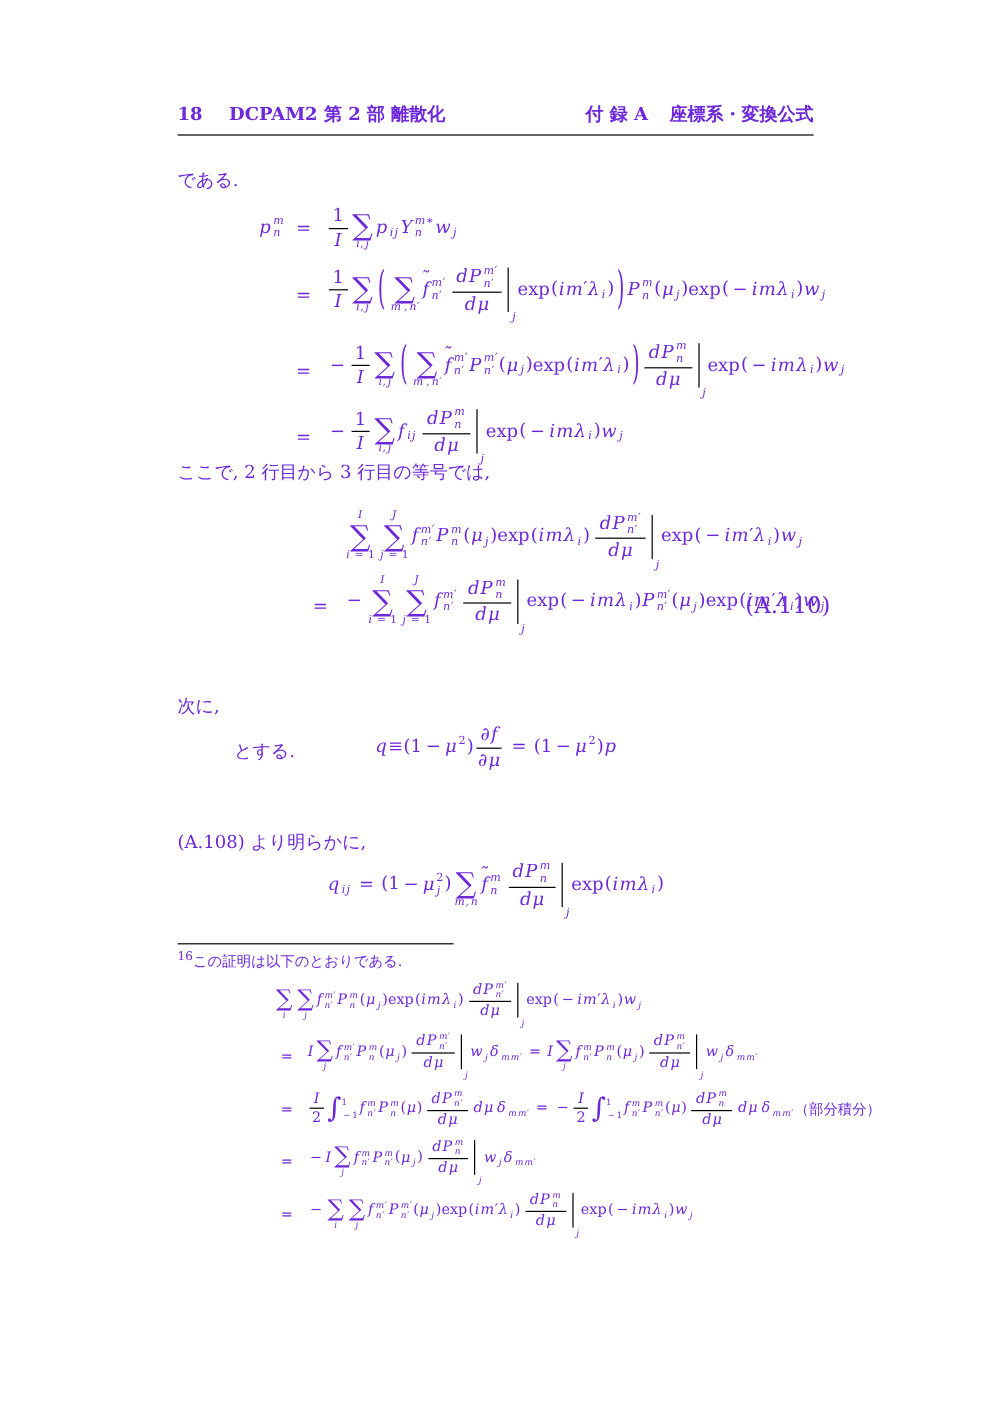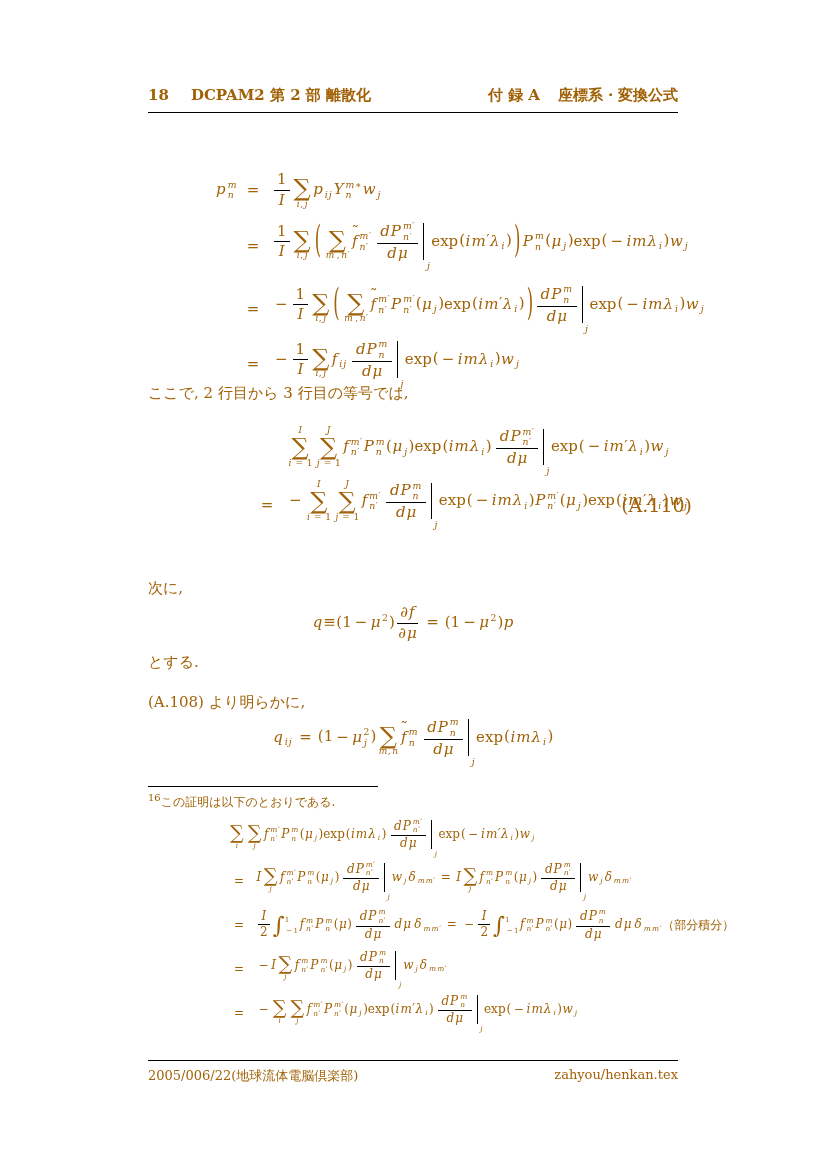--- a/index.html
+++ b/index.html
@@ -1,30 +1,30 @@
 <!DOCTYPE html>
 <html><head>
 <meta charset="utf-8">
 <style>
   html,body{margin:0;padding:0;background:#fff;}
   .page{position:relative;width:826px;height:1169px;background:#ffffff;overflow:hidden;
-        font-family:"DejaVu Serif","Liberation Serif",serif;color:#a16207;border-radius:29px;}
+        font-family:"DejaVu Serif","Liberation Serif",serif;color:#6d28d9;border-radius:29px;}
   .abs{position:absolute;left:148px;width:530px;}
 
   
   .header{top:86px;display:flex;justify-content:space-between;align-items:baseline;
           border-bottom:1px solid #000;padding-bottom:7px;font-size:15px;font-weight:bold;}
   .h-left .pgnum{margin-right:22px;}
   .h-right .alabel{margin-right:18px;}
   .footer{top:1060px;border-top:1px solid #000;padding-top:6px;display:flex;
           justify-content:space-between;font-size:13px;}
 
   .para{font-size:15px;line-height:1.4;}
   .p1{top:140px;} .p2{top:383px;} .p3{top:538px;} .p4{top:578px;}
-  .p5{top:652px;} .p6{top:692px;}
+  .p5{top:616px;margin-left:47px;} .p6{top:692px;}
   sup.fnmark{font-size:10px;vertical-align:super;}
 
   
   .eqblock{display:block;}
   .eq-main{top:166px;} .eq-a110{top:424px;}
   .eq-q{top:600px;height:46px;display:flex;align-items:center;justify-content:center;}
   .eq-qij{top:716px;height:52px;display:flex;align-items:center;justify-content:center;}
   .eq-row{display:flex;align-items:center;position:relative;}
   .eq-lhs{text-align:right;}
   .eq-rel{width:30px;text-align:center;flex:0 0 auto;}
@@ -88,20 +88,21 @@
 
   <div class="abs header">
     <div class="h-left">
       <span class="pgnum">18</span><span>DCPAM2 第 2 部 離散化</span>
     </div>
     <div class="h-right">
       <span class="alabel">付 録 A</span><span>座標系・変換公式</span>
     </div>
   </div>
 
+  <div class="abs para p1">である.</div>
 
   <div class="abs eqblock eq-main">
     <div class="eq-row r1">
       <span class="eq-lhs math"><span class="mi">p</span><span class="scripts">
             <span class="ssup"><span class="mi">m</span></span>
             <span class="ssub"><span class="mi">n</span></span>
           </span></span>
       <span class="eq-rel math mrel0">=</span>
       <span class="eq-rhs math"><span class="frac">
             <span class="fnum"><span class="mn">1</span></span>
@@ -602,18 +603,14 @@
               <span class="ssup"></span>
               <span class="ssub"><span class="mi">i</span></span>
             </span><span class="mo">)</span><span class="mi">w</span><span class="scripts">
               <span class="ssup"></span>
               <span class="ssub"><span class="mi">j</span></span>
             </span></span>
       </div>
     </div>
   </div>
 
-  <div class="abs footer">
-    <span>2005/006/22(地球流体電脳倶楽部)</span>
-    <span>zahyou/henkan.tex</span>
-  </div>
 
 </div>
 
 </body></html>

